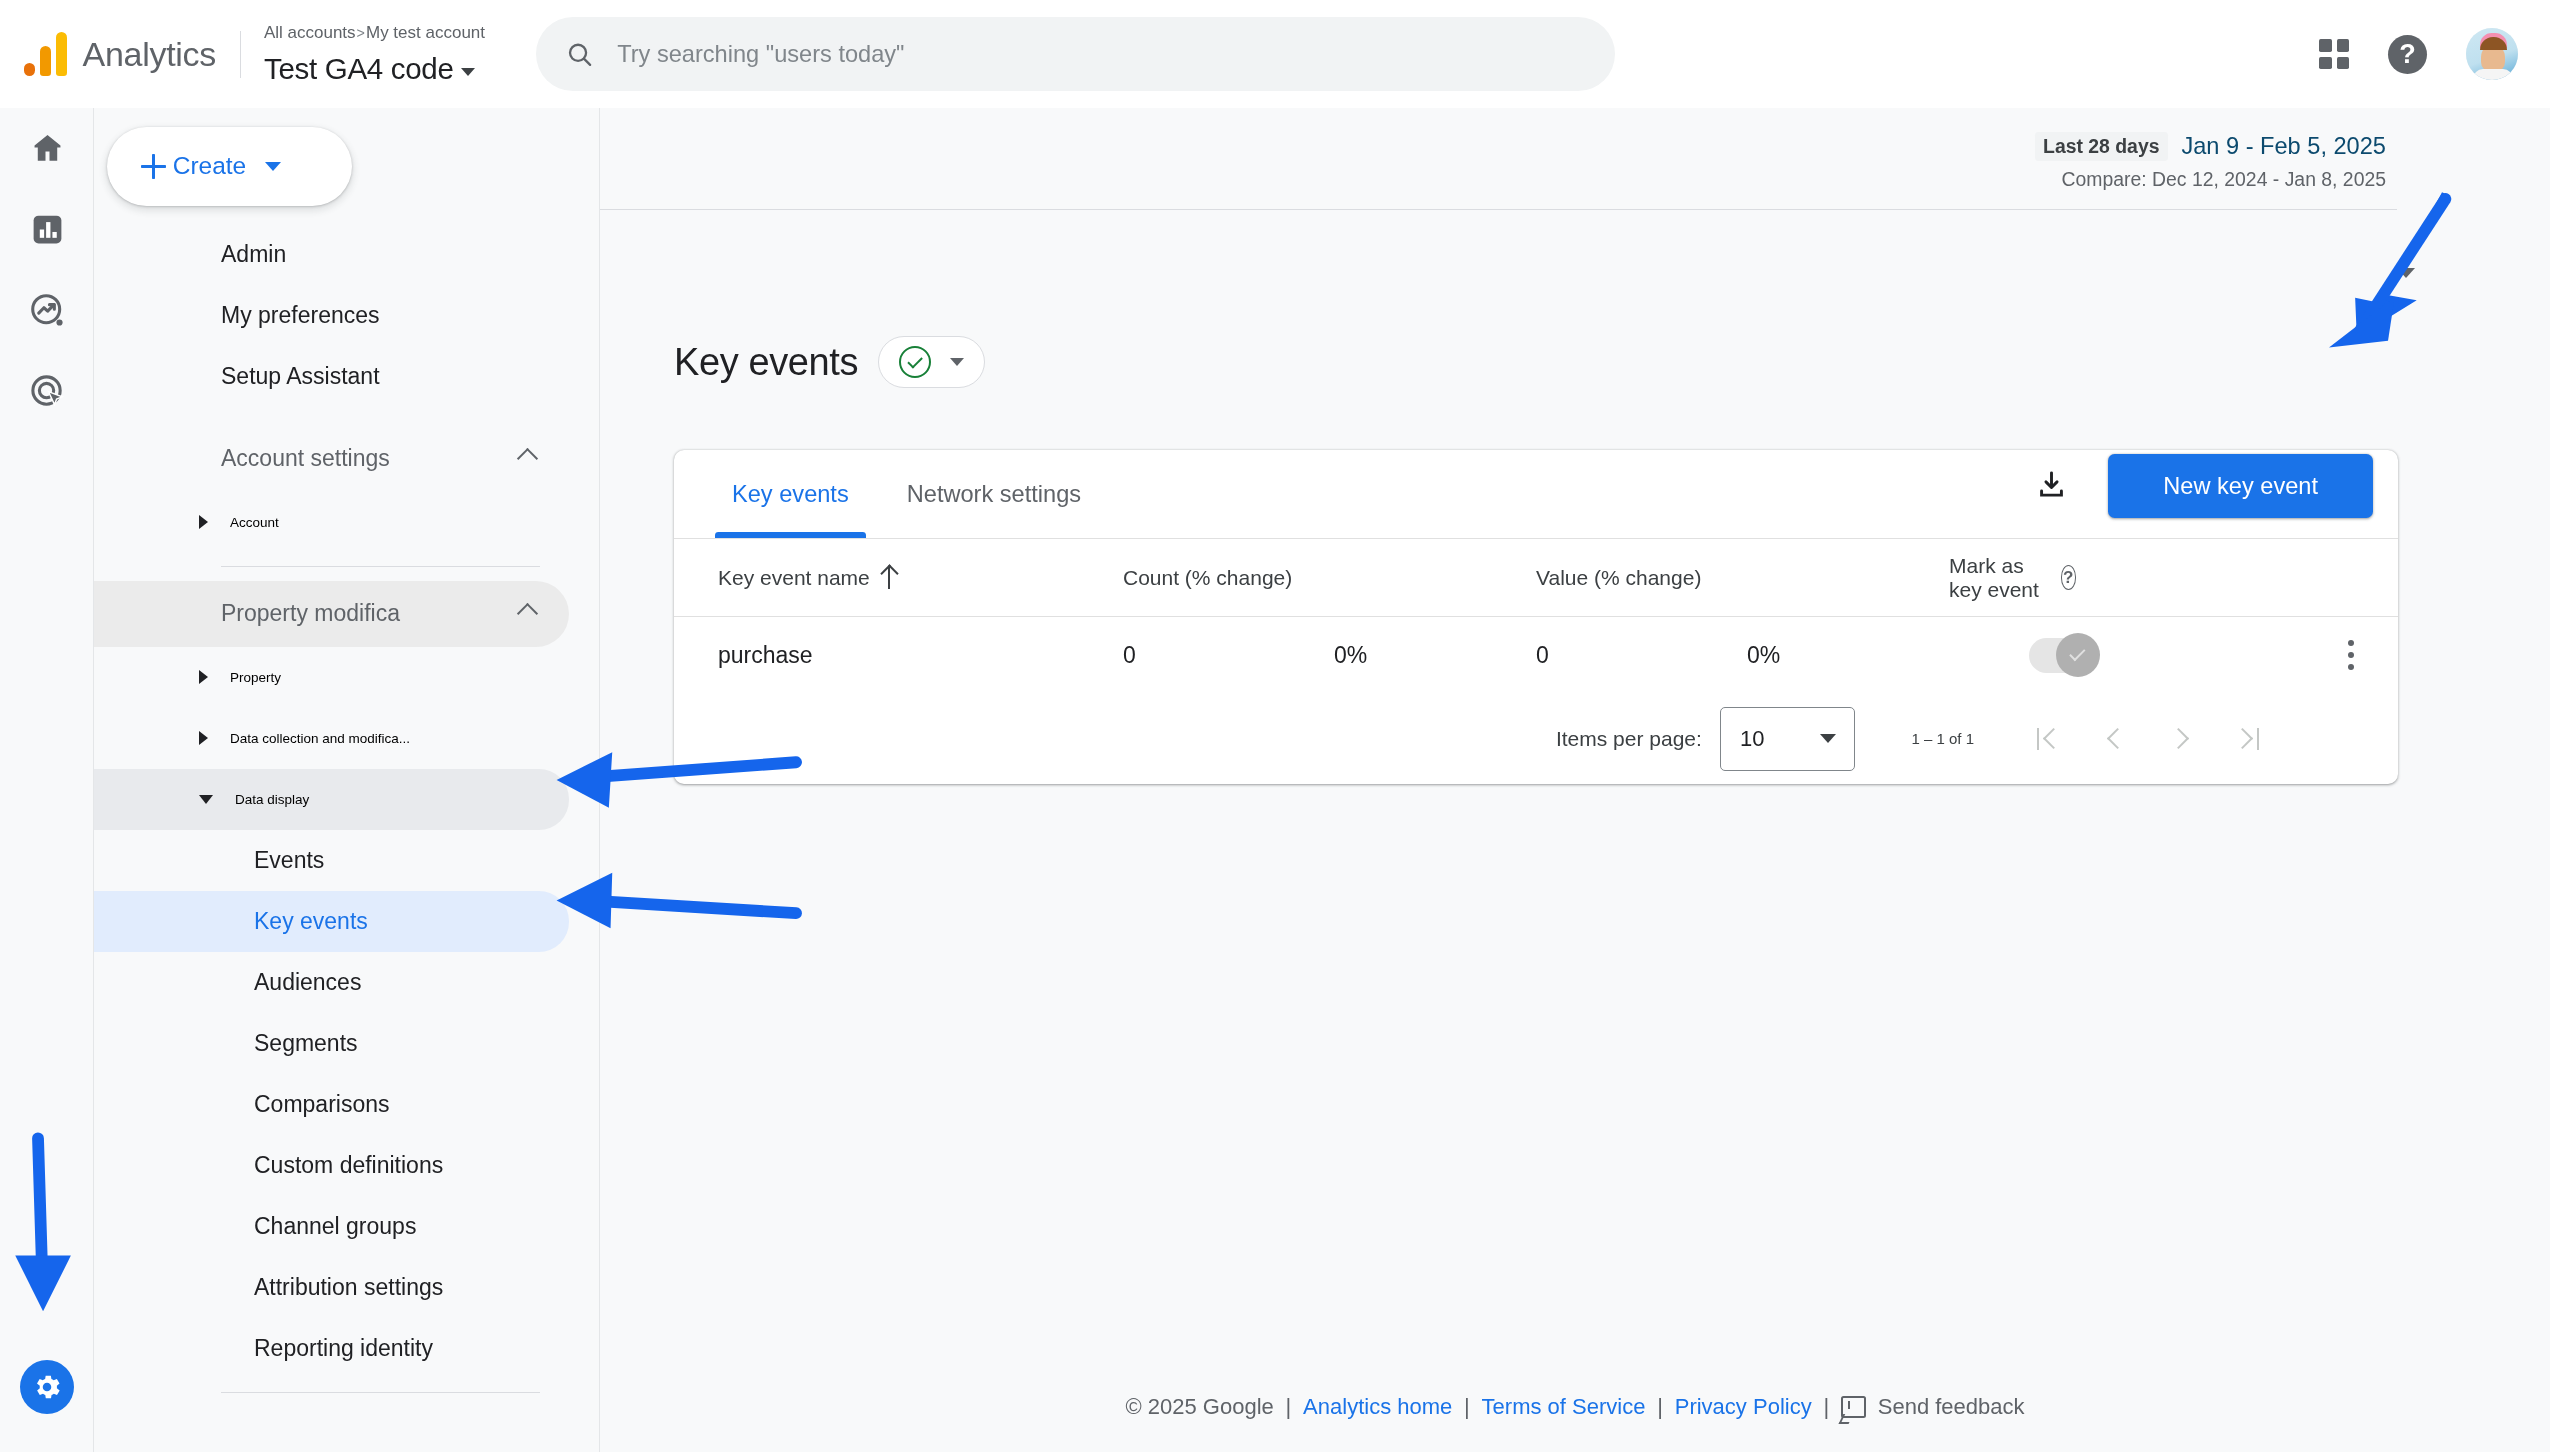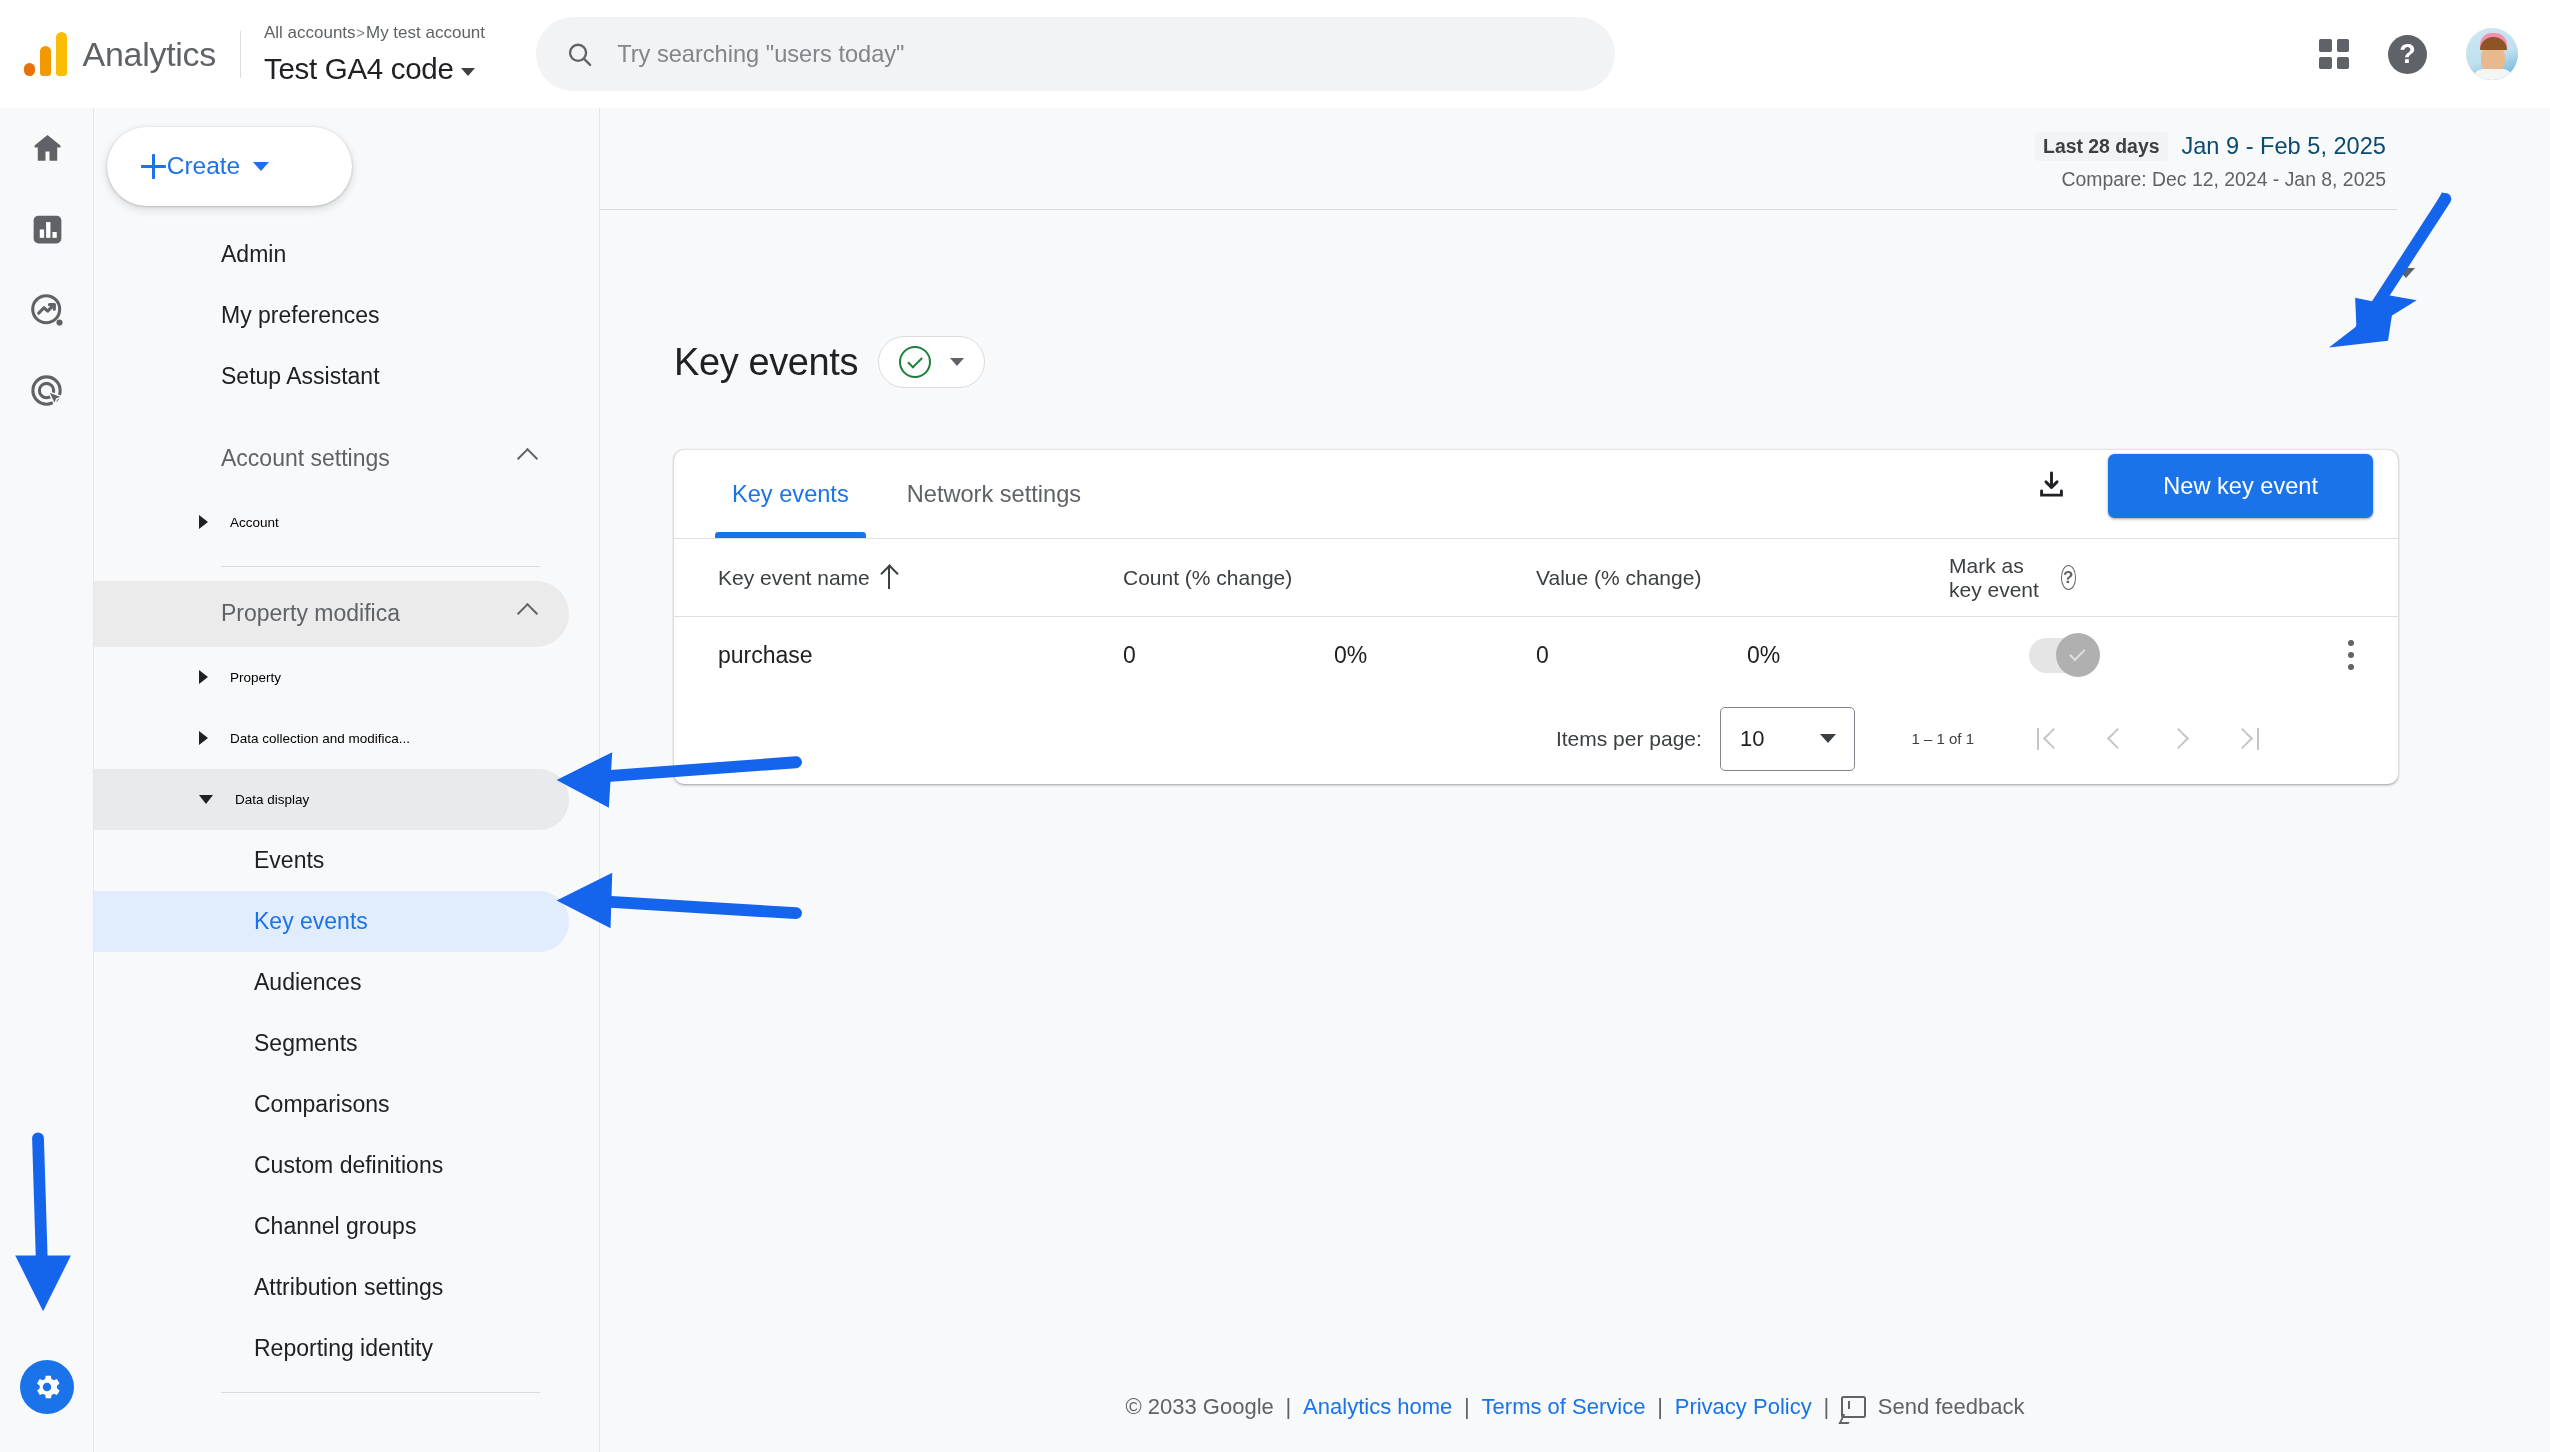--- a/index.html
+++ b/index.html
@@ -82,21 +82,21 @@
 
   
   .navpanel {
     position:absolute; top:108px; left:94px; width:506px; height:1344px;
     background:#f8f9fa; border-right:0.8px solid #e4e6e8; z-index:10;
     padding-top:18.6px;
   }
   .create-btn {
     margin-left:12.7px; width:245px; height:79px; background:#fff;
     border-radius:40px; box-shadow:0 0.8px 2.5px rgba(60,64,67,.3),0 3.4px 6.7px 2.5px rgba(60,64,67,.1);
-    display:flex; align-items:center; gap:1px; padding-left:34px; cursor:pointer;
+    display:flex; align-items:center; gap:7px; padding-left:34px; cursor:pointer;
   }
   .plus-icon { position:relative; width:25px; height:25px; }
   .plus-icon::before,.plus-icon::after{content:"";position:absolute;background:#1a73e8;border-radius:0.8px;}
   .plus-icon::before{left:0;top:11px;width:25px;height:3.4px;}
   .plus-icon::after{top:0;left:11px;width:3.4px;height:25px;}
   .create-label{ font-size:24.5px; color:#1a73e8; }
   .create-caret{width:0;height:0;border-left:8.4px solid transparent;border-right:8.4px solid transparent;border-top:9.3px solid #1a73e8;margin-left:11.8px;}
 
   .nav-list{ margin-top:18.6px; }
   .nav-row {
@@ -524,21 +524,21 @@
                 <span class="pag-arrow pa-right"></span>
                 <span class="pag-bar"></span>
               </span>
           </div>
         </div>
       </div>
     </div>
   </div>
 
   <div class="footer">
-    <span>© 2033 Google</span>
+    <span>© 2025 Google</span>
     <span class="sep">|</span>
     <a href="#">Analytics home</a>
     <span class="sep">|</span>
     <a href="#">Terms of Service</a>
     <span class="sep">|</span>
     <a href="#">Privacy Policy</a>
     <span class="sep">|</span>
     <span class="fb-icon"></span>
     <span>Send feedback</span>
   </div>

